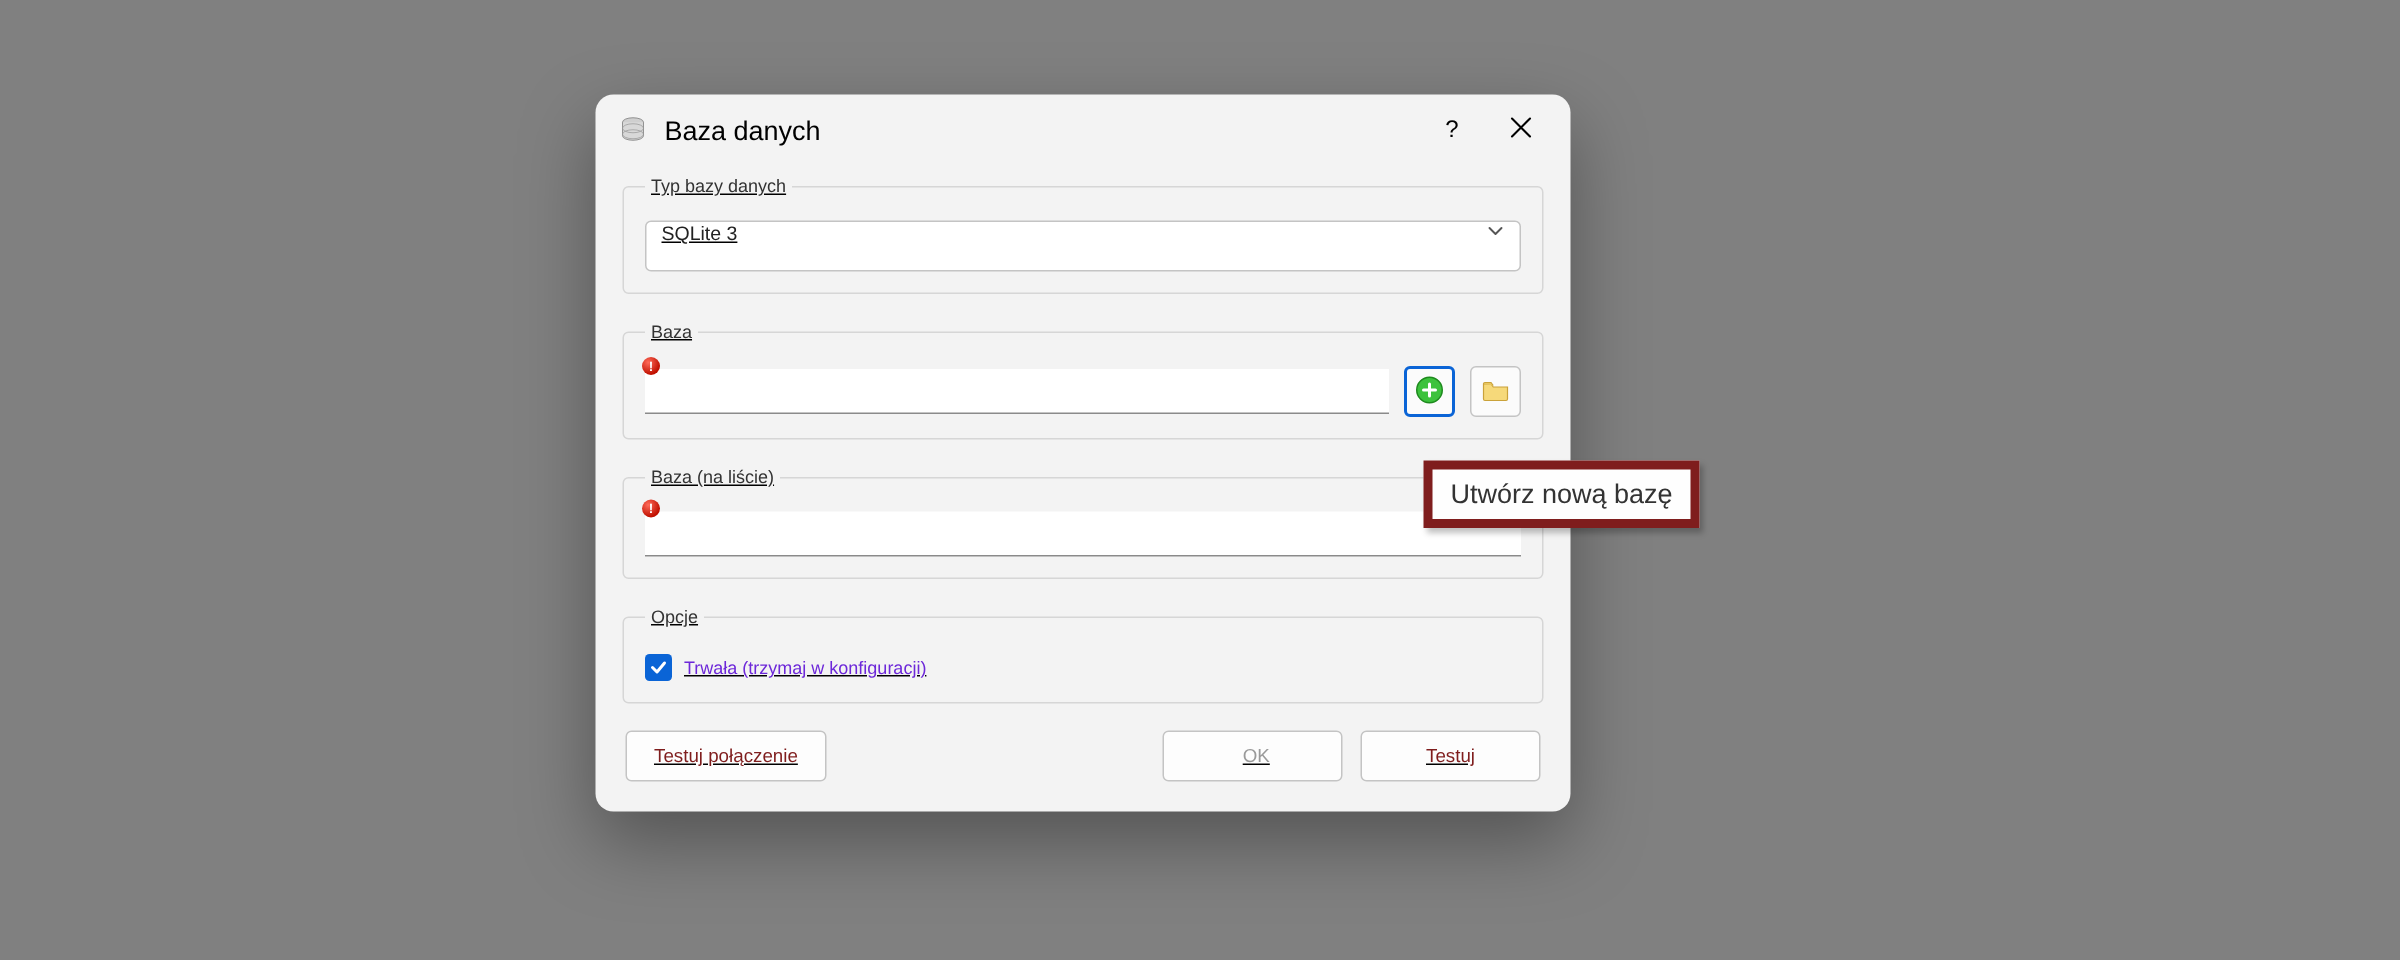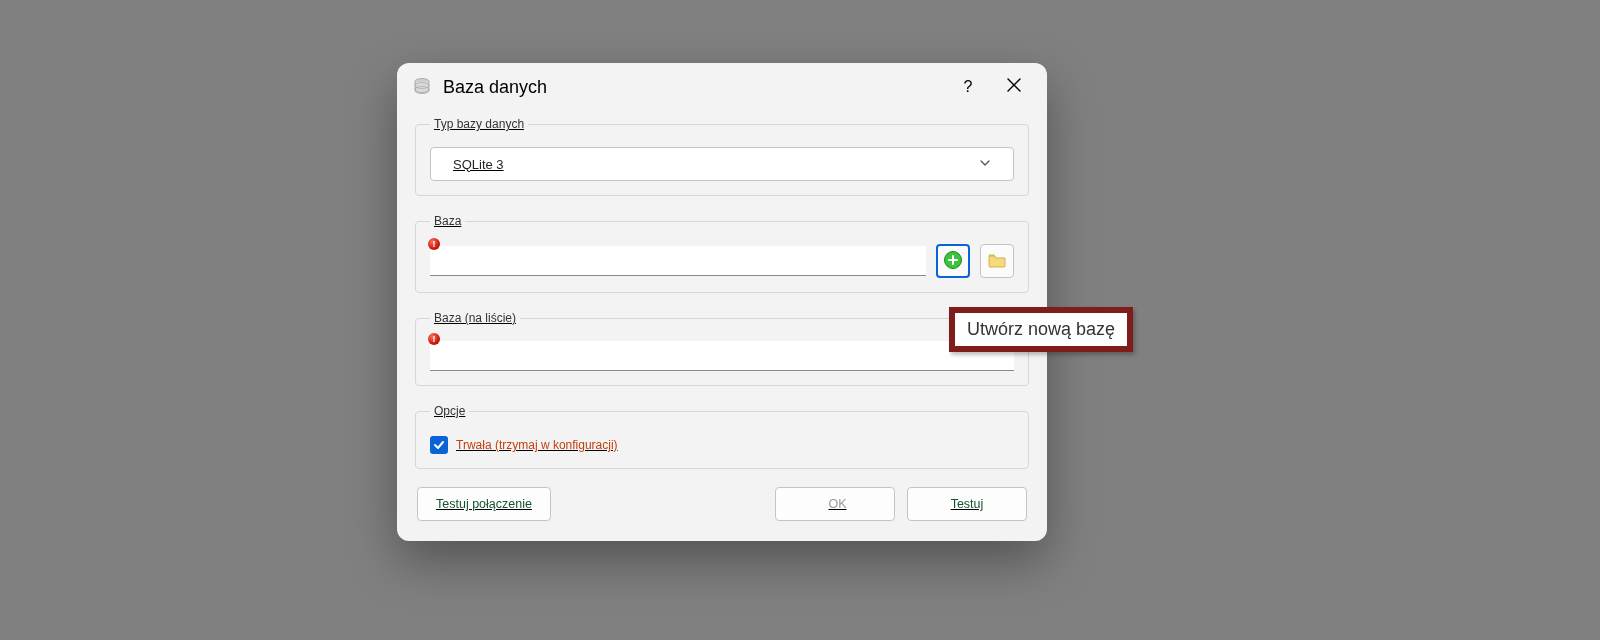--- a/index.html
+++ b/index.html
@@ -50,22 +50,22 @@
     font-size: 12px; color: #333;
     padding: 0 4px;
     margin-left: 0px;
   }
 
   .combo {
     width: 100%; height: 34px;
     background: #fff;
     border: 1px solid #c4c4c4;
     border-radius: 4px;
-    display: flex; align-items: center;
-    padding: 0 22px;
+    display: flex; 
+    padding: 0 10px;
     cursor: pointer;
   }
   .combo-text { flex: 1; color: #222; }
   .chev { color: #555; }
 
   .file-row {
     display: flex; align-items: center; gap: 10px;
     position: relative;
   }
   .field-wrap {
@@ -107,34 +107,34 @@
     padding-top: 2px;
   }
   .chk {
     width: 18px; height: 18px;
     background: #0a64d6;
     border-radius: 3px;
     display: flex; align-items: center; justify-content: center;
     cursor: pointer;
   }
   .chk svg { display: block; }
-  .chk-label { font-size: 12px; color: #c2410c; }
+  .chk-label { font-size: 12px; color: #6d28d9; }
 
   .footer {
     display: flex; align-items: center; gap: 12px;
     padding: 0 2px 4px 2px;
   }
   .btn {
     height: 34px;
     padding: 0 18px;
     border: 1px solid #c4c4c4;
     border-radius: 4px;
     background: #fdfdfd;
     font-size: 12.5px;
-    color: #14532d;
+    color: #7f1d1d;
     display: flex; align-items: center; justify-content: center;
     cursor: pointer;
     min-width: 120px;
   }
   .btn.disabled { color: #9a9a9a; cursor: default; padding-left: 23px; }
   .footer-spacer { flex: 1; }
 
   .tooltip {
     position: absolute;
     left: 949px; top: 307px;

